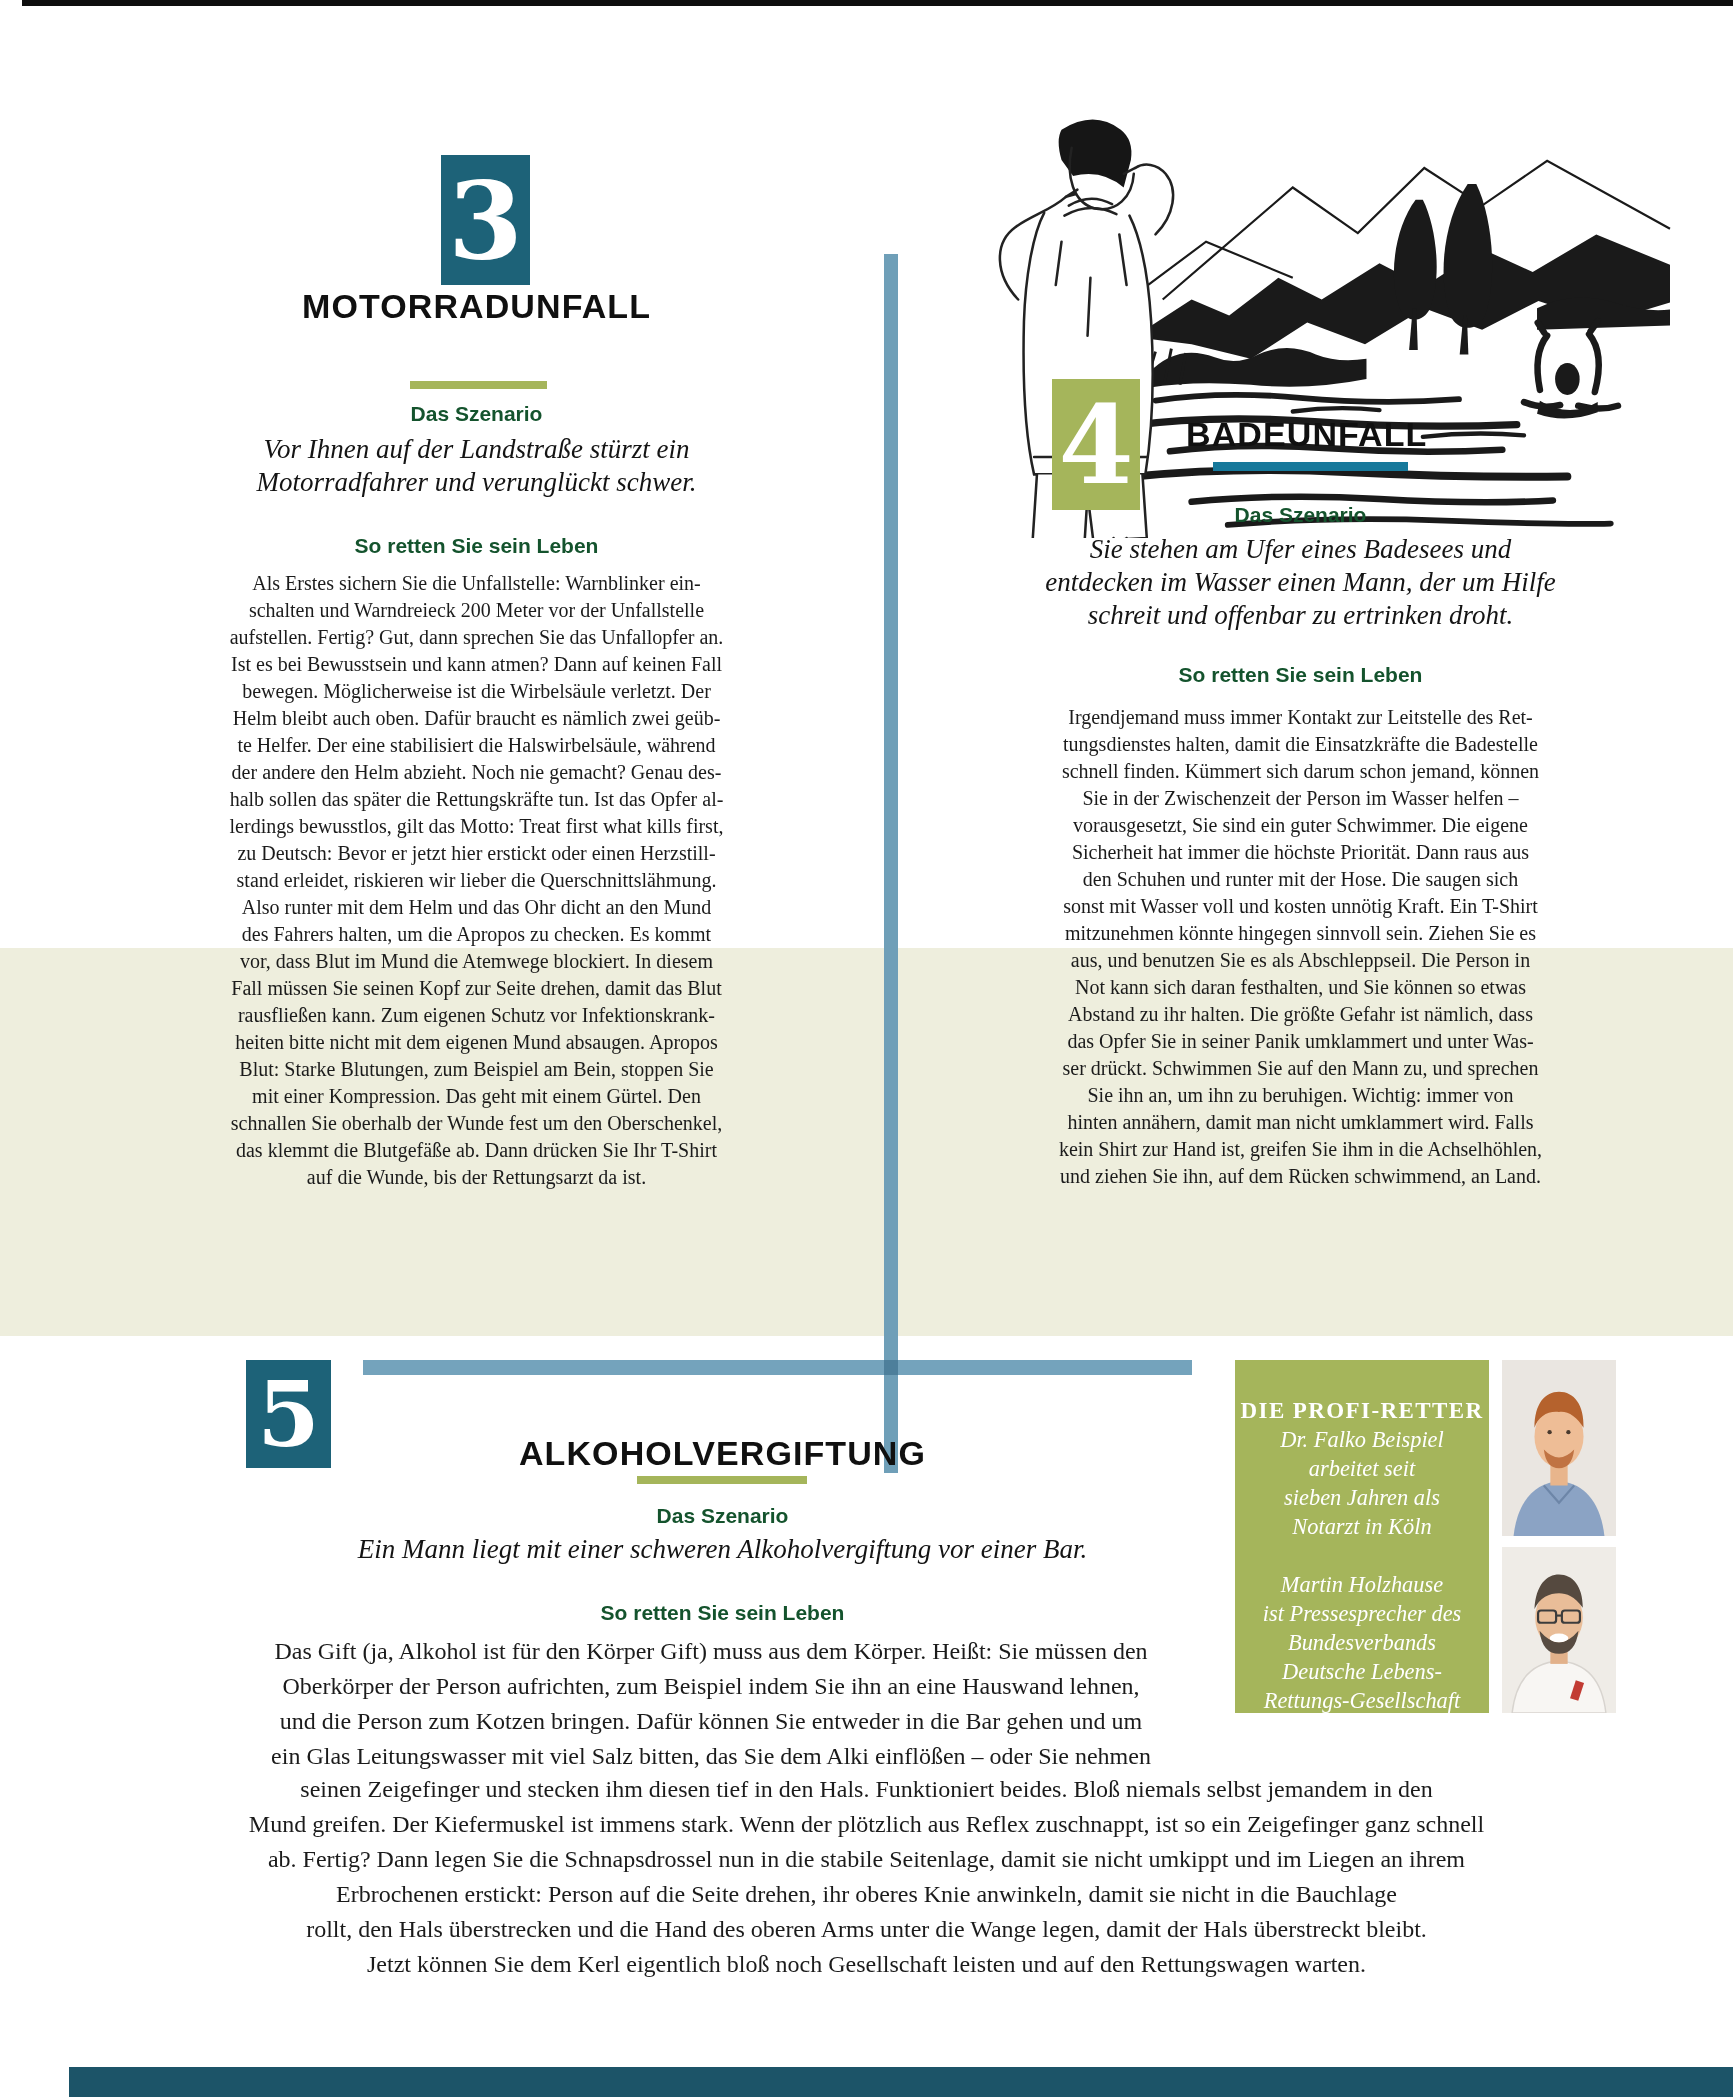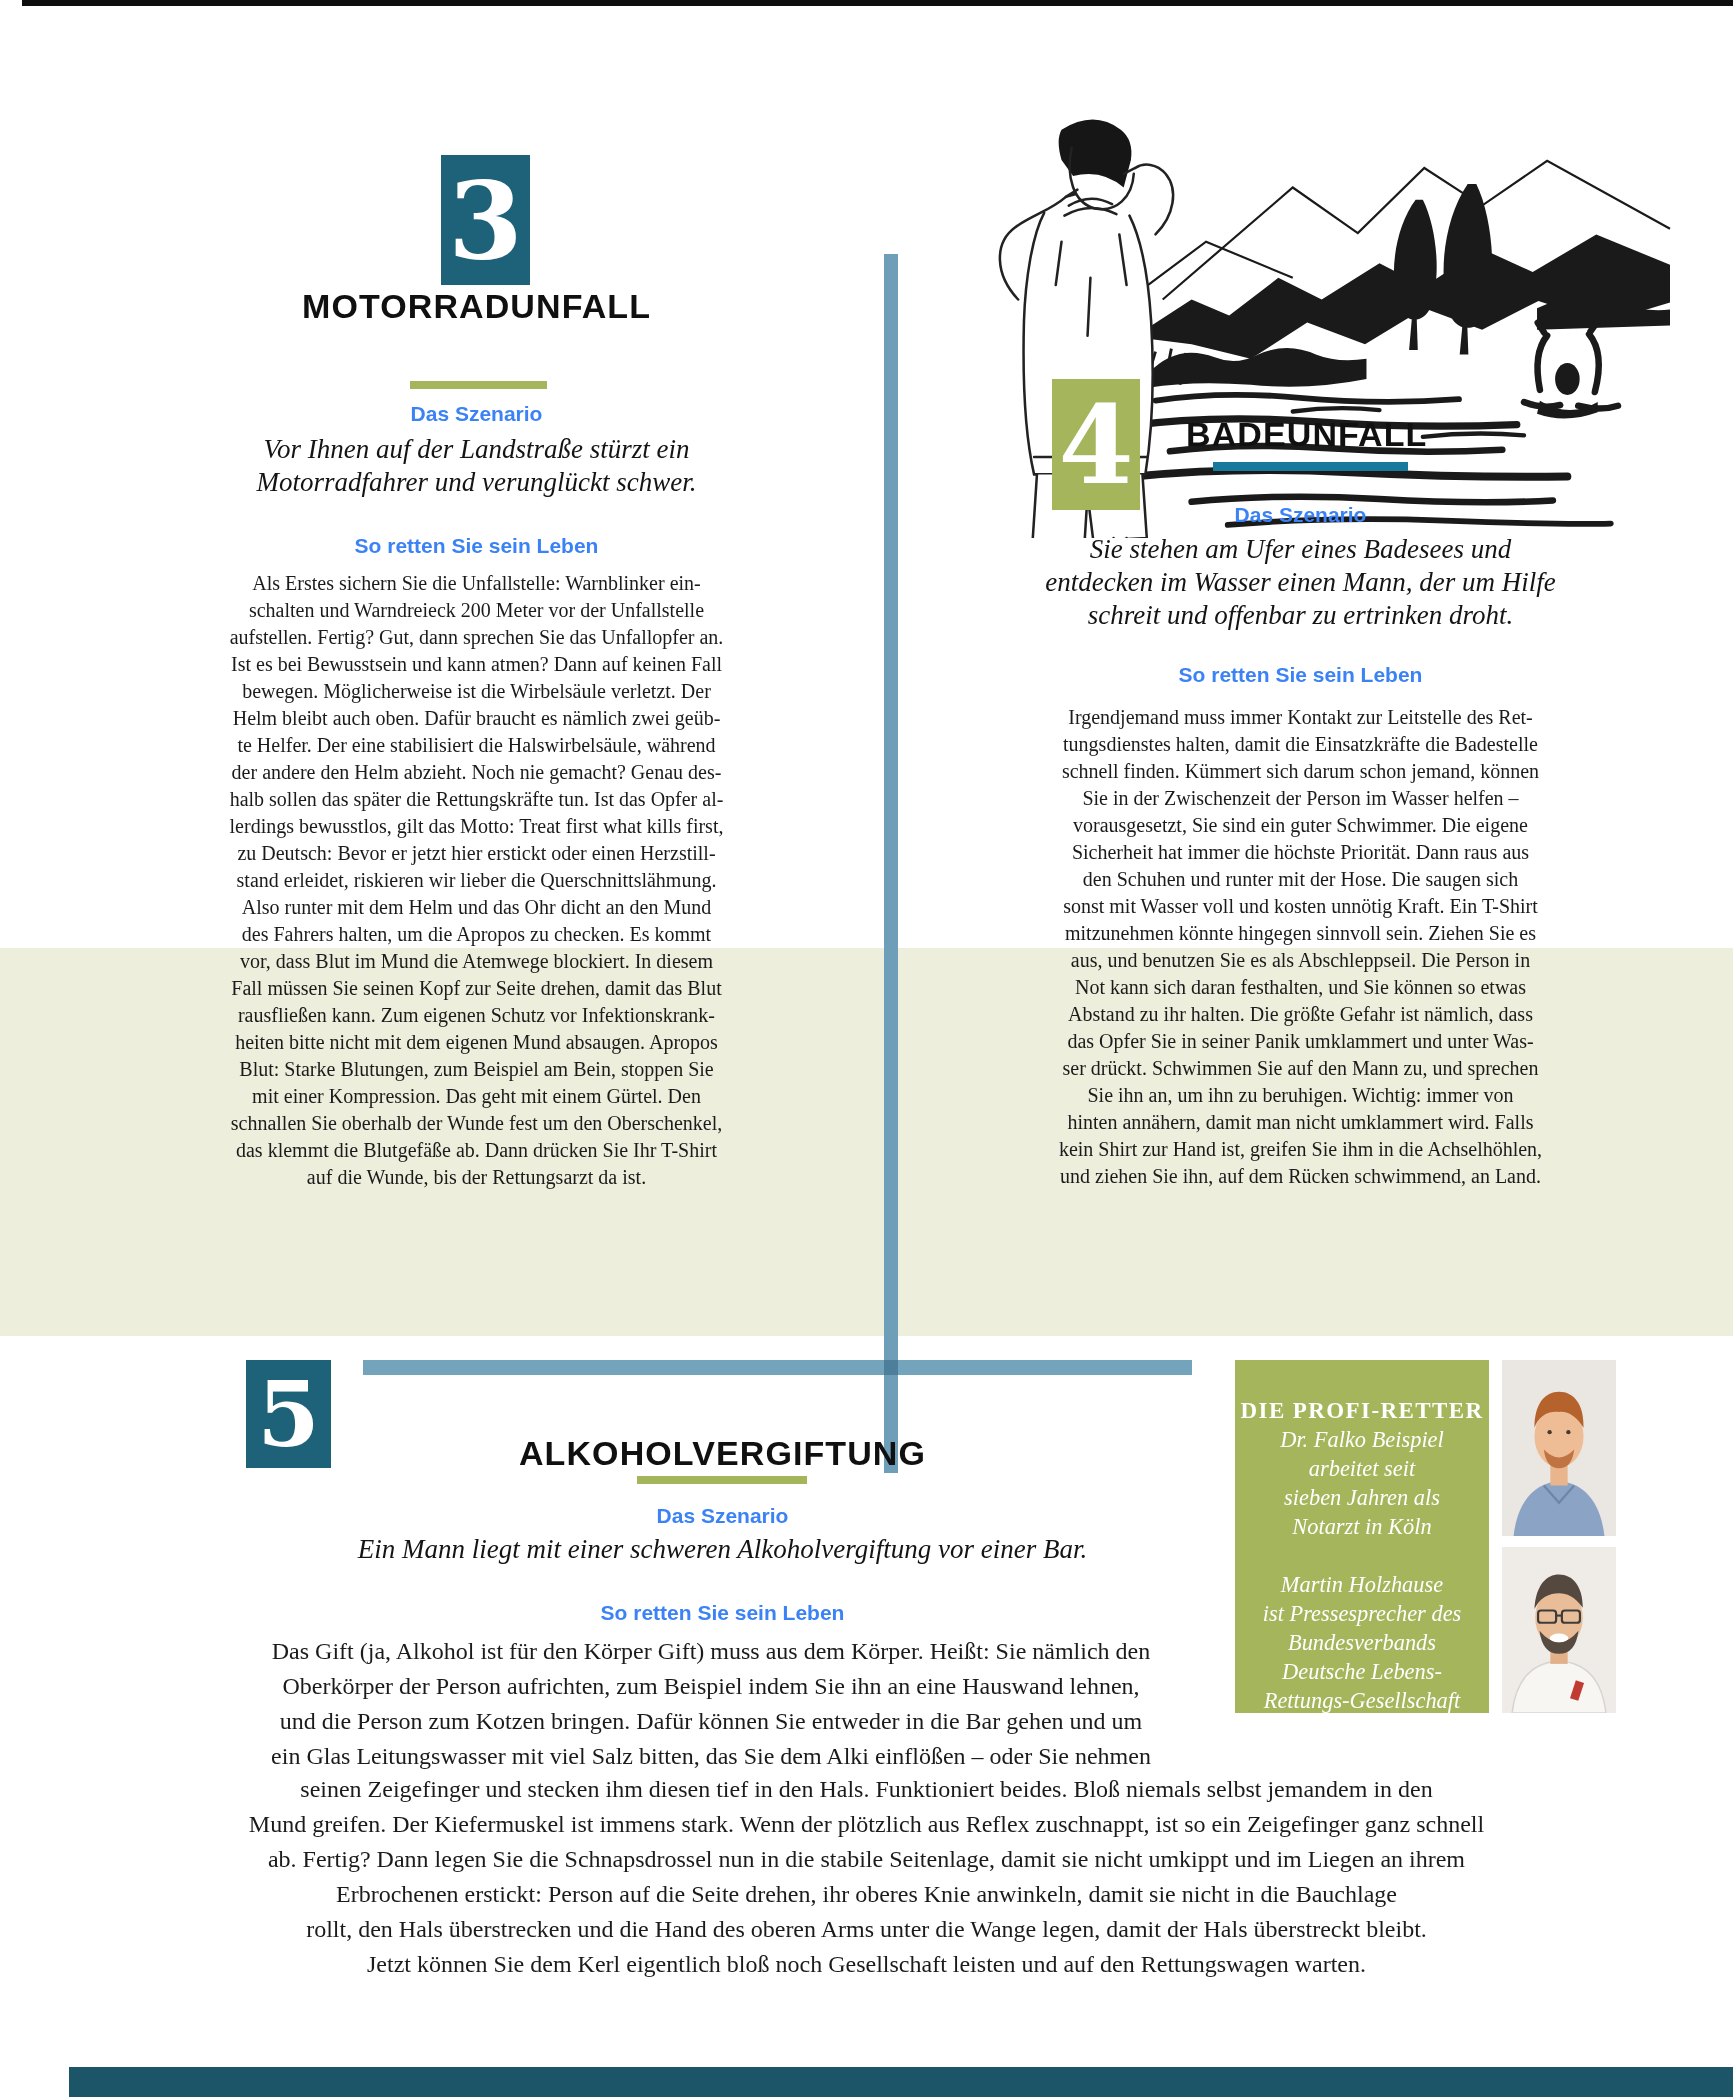--- a/index.html
+++ b/index.html
@@ -7,21 +7,21 @@
         font-family:"Liberation Serif",serif;color:#1b1b1b;}
   .abs{position:absolute;}
   .rule{position:absolute;}
   
   .numbox{position:absolute;display:flex;align-items:center;justify-content:center;}
   .numbox span{color:#ffffff;font-family:"DejaVu Serif",serif;font-weight:bold;}
   
   .sec-title{position:absolute;font-family:"Liberation Sans",sans-serif;font-weight:900;
              font-size:34px;letter-spacing:1.1px;color:#101010;white-space:nowrap;}
   .label{position:absolute;font-family:"Liberation Sans",sans-serif;font-weight:bold;
-         font-size:21px;color:#3b82f6;text-align:center;}
+         font-size:21px;color:#14532d;text-align:center;}
   .scenario{position:absolute;font-style:italic;font-size:27px;line-height:33px;
             text-align:center;color:#141414;}
   .bodycol{position:absolute;text-align:center;}
   .body-line{font-size:20px;line-height:27px;white-space:nowrap;}
   .body-line-lg{font-size:24px;line-height:35px;white-space:nowrap;}
   .centered{text-align:center;}
   
   #band{position:absolute;left:0;top:948px;width:1733px;height:388px;background:#eeeedd;}
   
   #vline{position:absolute;left:884px;top:254px;width:14.4px;height:1219px;background:#6f9fb8;}
@@ -186,21 +186,21 @@
   <div class="sec-title centered" style="left:289px;top:1434px;width:867px;text-align:center;">ALKOHOLVERGIFTUNG</div>
   <div class="rule" style="left:637px;top:1476px;width:170px;height:8px;background:#a5b55b;"></div>
 
   <div class="label" style="left:289px;top:1504px;width:867px;">Das Szenario</div>
   <div class="scenario" style="left:289px;top:1533px;width:867px;">
       <div class="scen-line">Ein Mann liegt mit einer schweren Alkoholvergiftung vor einer Bar.</div>
     </div>
 
   <div class="label" style="left:289px;top:1601px;width:867px;">So retten Sie sein Leben</div>
   <div class="bodycol" style="left:209px;top:1634px;width:1004px;">
-      <div class="body-line-lg">Das Gift (ja, Alkohol ist für den Körper Gift) muss aus dem Körper. Heißt: Sie nämlich den</div>
+      <div class="body-line-lg">Das Gift (ja, Alkohol ist für den Körper Gift) muss aus dem Körper. Heißt: Sie müssen den</div>
       <div class="body-line-lg">Oberkörper der Person aufrichten, zum Beispiel indem Sie ihn an eine Hauswand lehnen,</div>
       <div class="body-line-lg">und die Person zum Kotzen bringen. Dafür können Sie entweder in die Bar gehen und um</div>
       <div class="body-line-lg">ein Glas Leitungswasser mit viel Salz bitten, das Sie dem Alki einflößen – oder Sie nehmen</div>
     </div>
   <div class="bodycol" style="left:61px;top:1772px;width:1611px;">
       <div class="body-line-lg">seinen Zeigefinger und stecken ihm diesen tief in den Hals. Funktioniert beides. Bloß niemals selbst jemandem in den</div>
       <div class="body-line-lg">Mund greifen. Der Kiefermuskel ist immens stark. Wenn der plötzlich aus Reflex zuschnappt, ist so ein Zeigefinger ganz schnell</div>
       <div class="body-line-lg">ab. Fertig? Dann legen Sie die Schnapsdrossel nun in die stabile Seitenlage, damit sie nicht umkippt und im Liegen an ihrem</div>
       <div class="body-line-lg">Erbrochenen erstickt: Person auf die Seite drehen, ihr oberes Knie anwinkeln, damit sie nicht in die Bauchlage</div>
       <div class="body-line-lg">rollt, den Hals überstrecken und die Hand des oberen Arms unter die Wange legen, damit der Hals überstreckt bleibt.</div>

